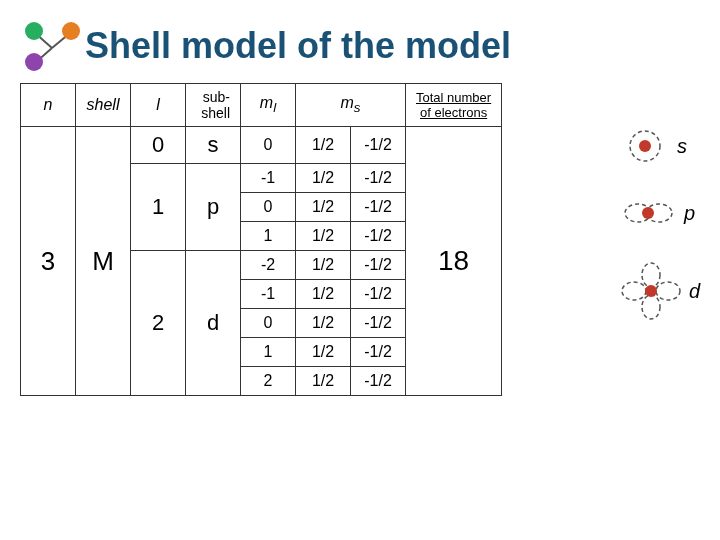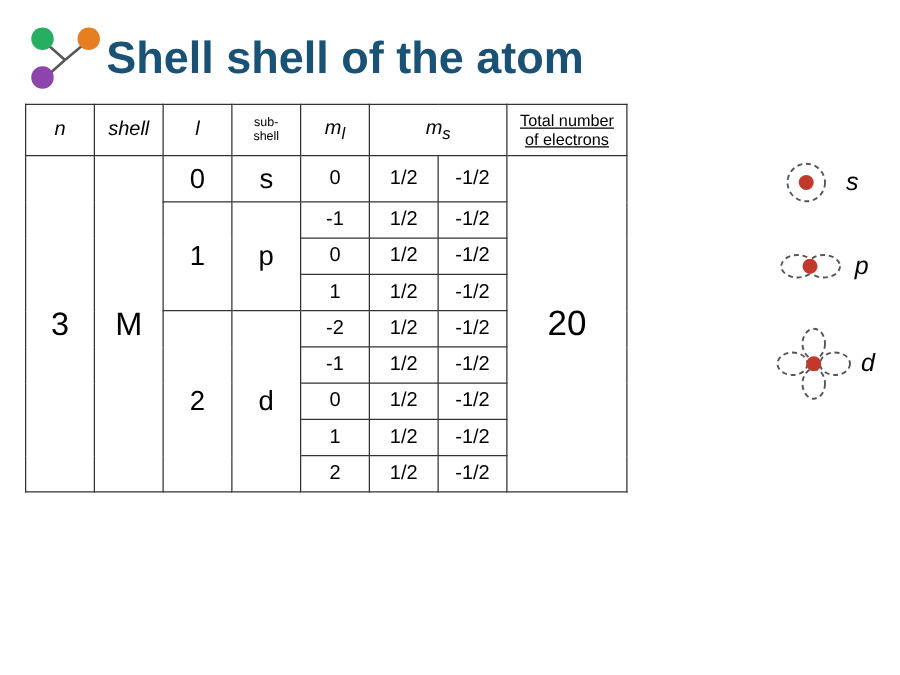--- a/index.html
+++ b/index.html
@@ -107,49 +107,49 @@
       <line x1="32" y1="30" x2="50" y2="15" stroke="#555" stroke-width="2"></line>
       <line x1="32" y1="30" x2="15" y2="45" stroke="#555" stroke-width="2"></line>
 
       <circle cx="14" cy="13" r="9" fill="#27ae60"></circle>
 
       <circle cx="51" cy="13" r="9" fill="#e67e22"></circle>
 
       <circle cx="14" cy="44" r="9" fill="#8e44ad"></circle>
     </svg>
 
-    <span class="title">Shell shell of the atom</span>
+    <span class="title">Shell model of the model</span>
   </div>
 
   <div class="content">
 
     <div class="table-wrapper">
       <table>
         <thead>
           <tr class="header-row">
             <th><em>n</em></th>
             <th><span>shell</span></th>
             <th><em>l</em></th>
-            <th style="font-style:normal;font-size:10px;">sub-<br>shell</th>
+            <th style="font-style:normal;font-size:14px;text-align:right;">sub-<br>shell</th>
             <th><em>m<sub>l</sub></em></th>
             <th colspan="2"><em>m<sub>s</sub></em></th>
             <th style="font-size:13px;font-style:normal;text-decoration:underline;">Total number<br>of electrons</th>
           </tr>
         </thead>
         <tbody>
 
           <tr>
             <td rowspan="9" style="font-size:26px;"><span>3</span></td>
             <td rowspan="9" style="font-size:26px;"><span>M</span></td>
             <td rowspan="1" style="font-size:22px;">0</td>
             <td rowspan="1" style="font-size:22px;">s</td>
             <td>0</td>
             <td>1/2</td>
             <td>-1/2</td>
-            <td rowspan="9" style="font-size:28px;"><span>20</span></td>
+            <td rowspan="9" style="font-size:28px;"><span>18</span></td>
           </tr>
 
           <tr>
             <td rowspan="3" style="font-size:22px;">1</td>
             <td rowspan="3" style="font-size:22px;">p</td>
             <td>-1</td>
             <td>1/2</td>
             <td>-1/2</td>
           </tr>
           <tr>

